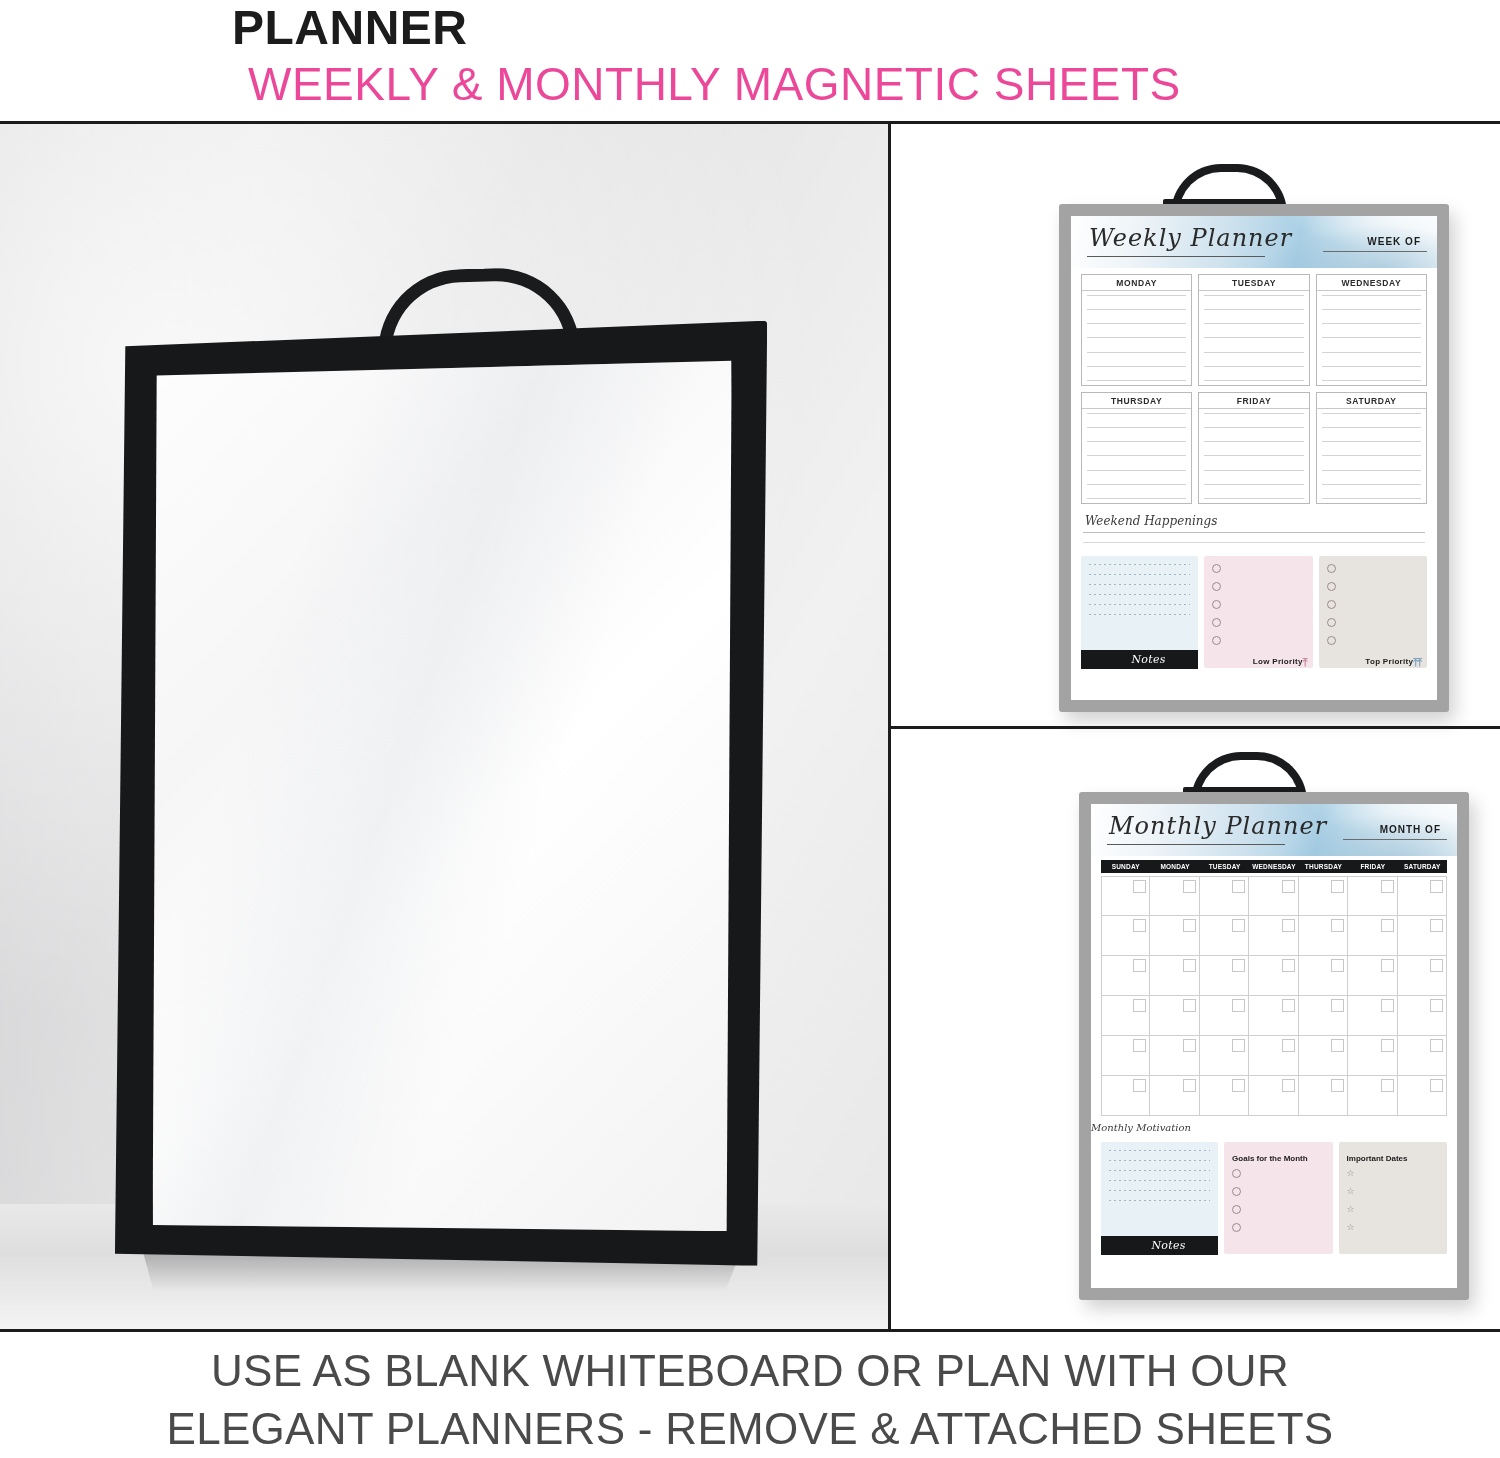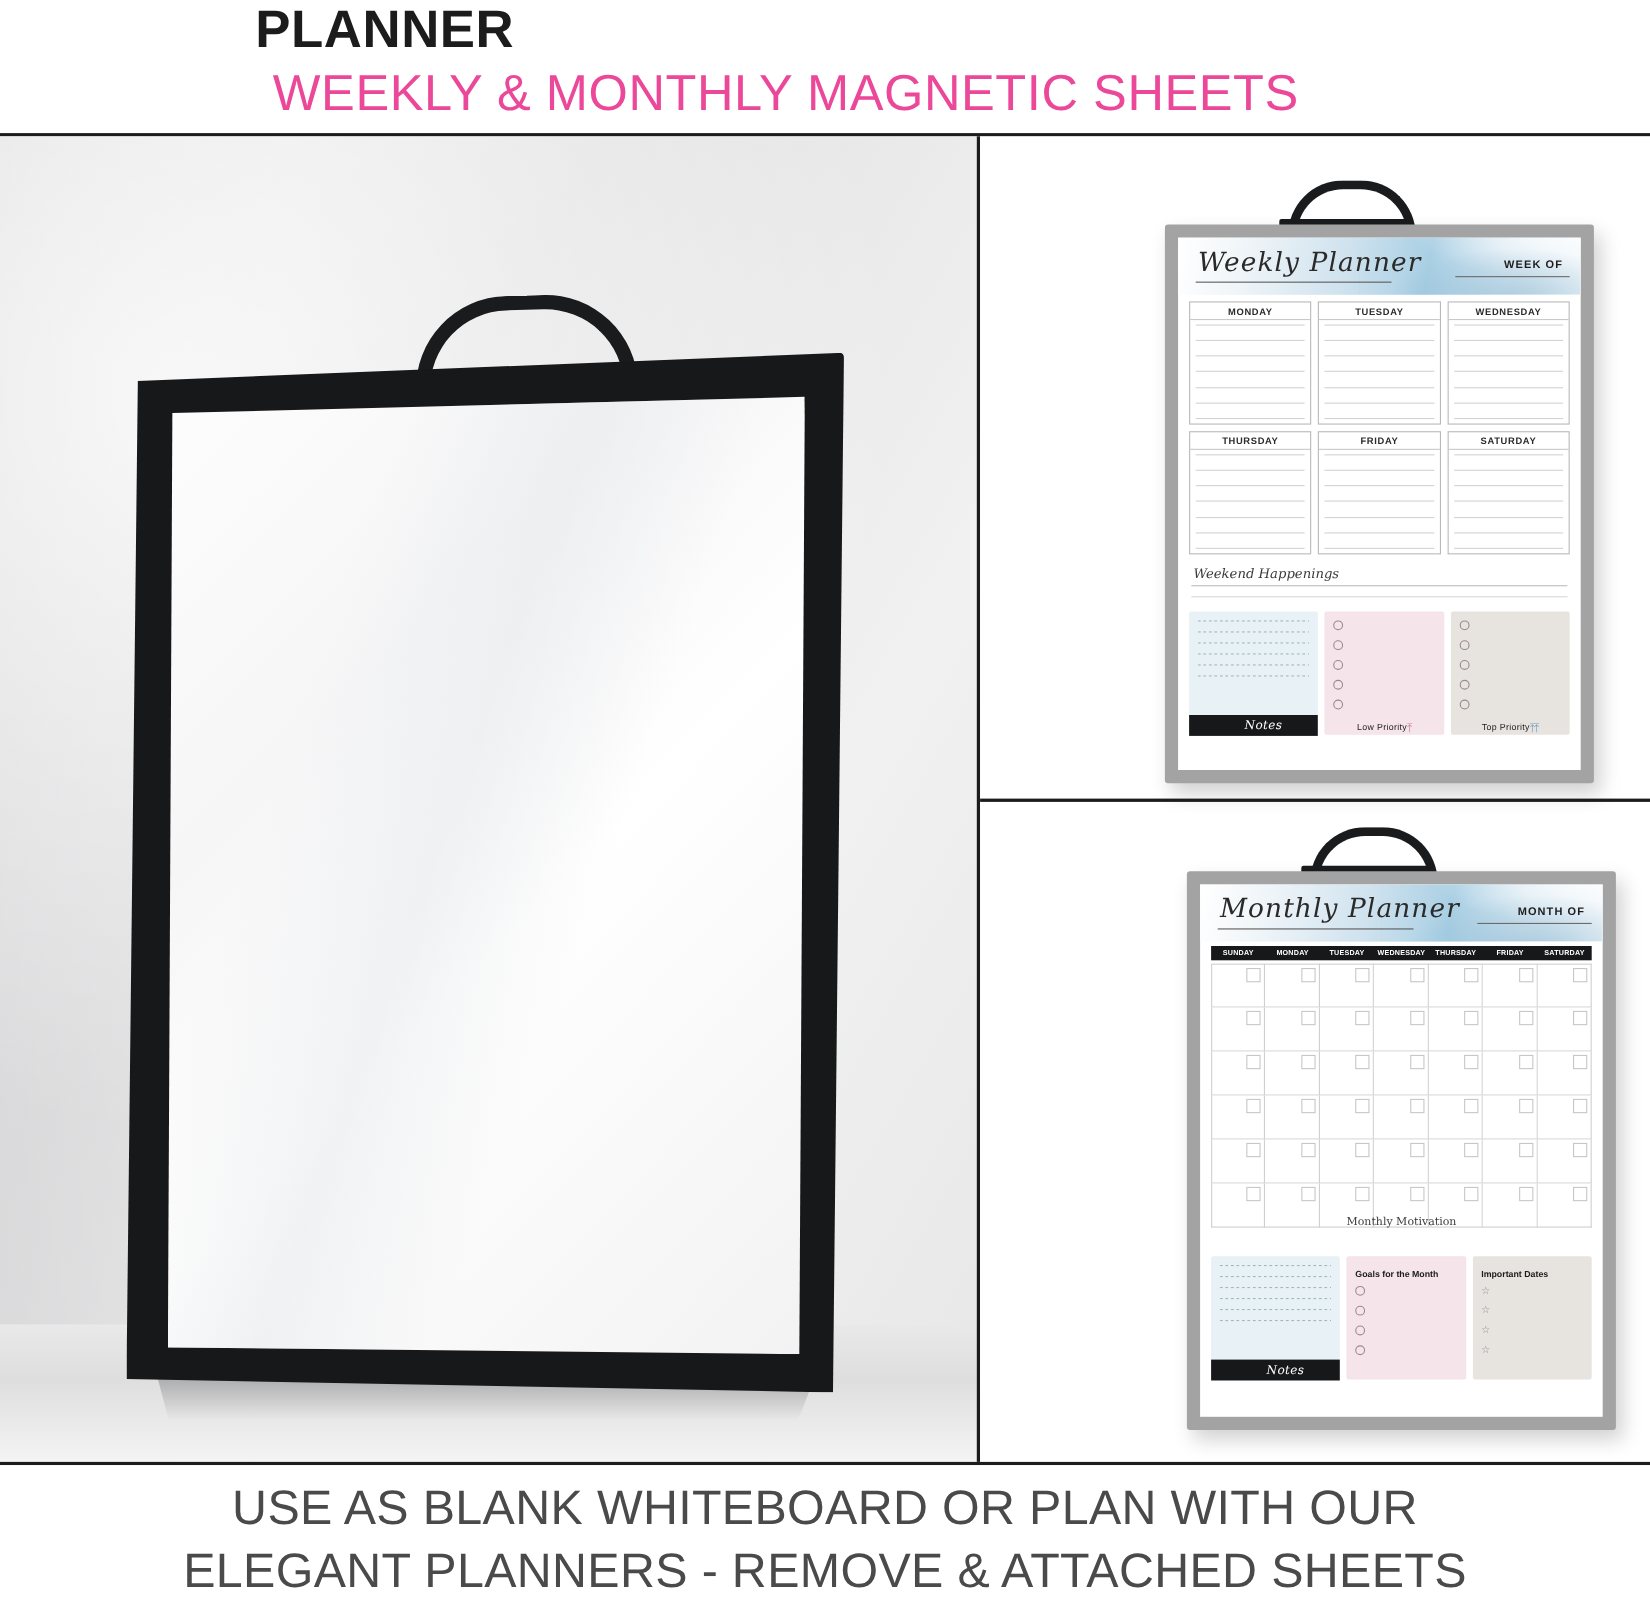--- a/index.html
+++ b/index.html
@@ -386,26 +386,26 @@
     line-height: 9px;
   }
   .box-caption {
     position: absolute;
     left: 0;
     bottom: -1px;
     width: 100%;
     box-sizing: border-box;
     padding: 3px 6px;
     font-size: 8px;
-    font-weight: normal;
+    font-weight: bold;
     letter-spacing: 0.3px;
     color: #1c1c1c;
     display: flex;
     align-items: center;
-    justify-content: center;
+    justify-content: flex-end;
   }
   .box-caption.dark {
     background: #17181a;
     color: #ffffff;
     font-family: "DejaVu Serif", serif;
     font-style: italic;
     font-weight: normal;
     font-size: 11px;
     justify-content: center;
     padding-left: 24px;
@@ -457,24 +457,25 @@
     position: absolute;
     right: 3px;
     top: 3px;
     width: 11px;
     height: 11px;
     border: 1px solid #c7c7c7;
   }
   .month-motivation {
     position: absolute;
     left: 0;
-    top: 302px;
+    top: 318px;
     width: 100%;
-    text-align: center;
+    text-align: left;
     font-family: "DejaVu Serif", serif;
+    font-style: italic;
     font-size: 10px;
     color: #3b3b3b;
   }
   .month-bottom {
     position: absolute;
     left: 10px;
     top: 338px;
     width: 346px;
     display: grid;
     grid-template-columns: 1.08fr 1fr 1fr;

